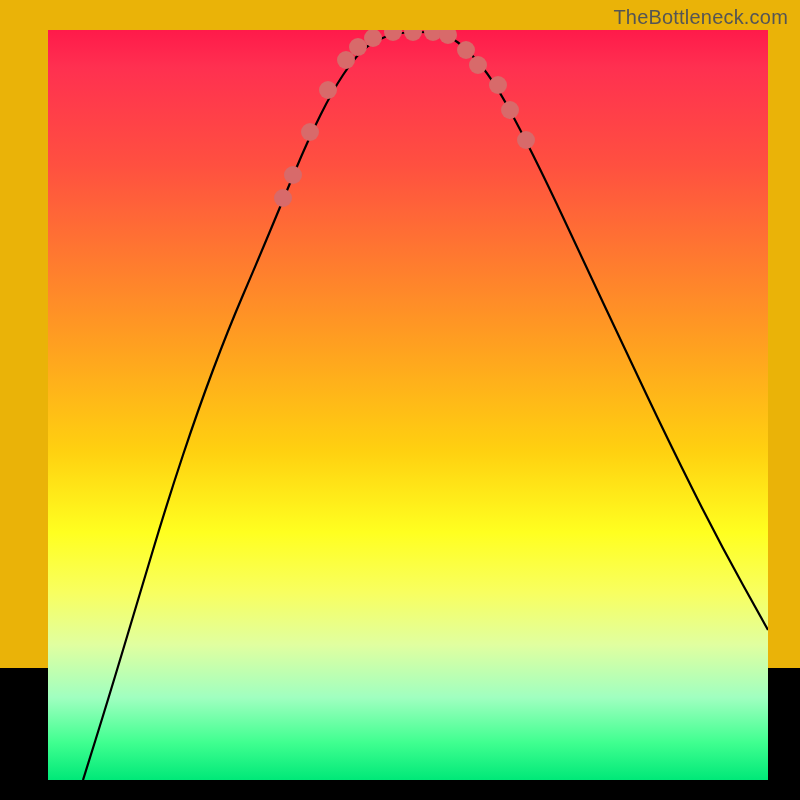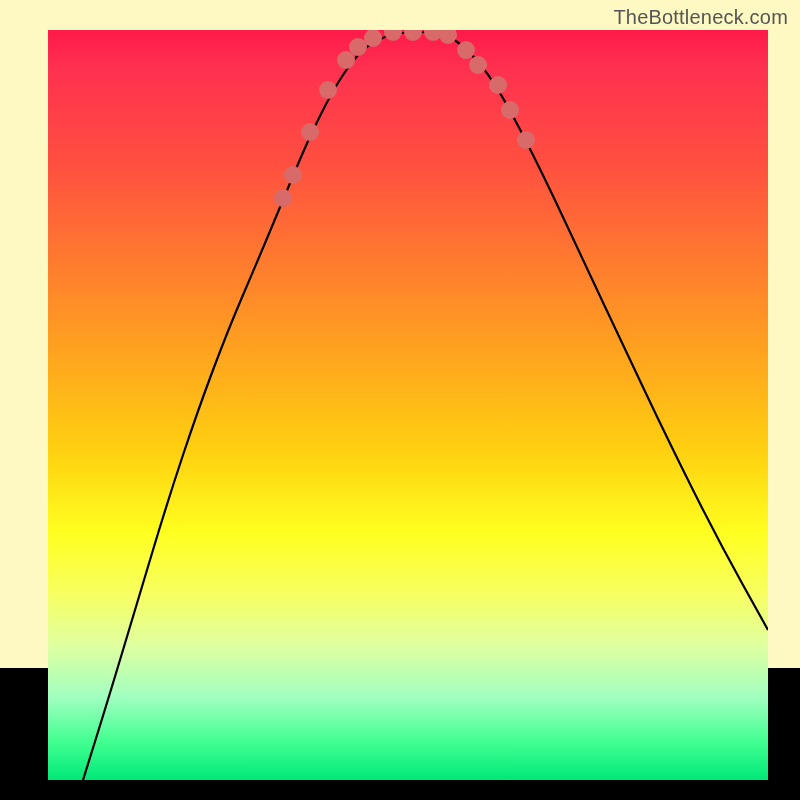--- a/index.html
+++ b/index.html
@@ -10,21 +10,21 @@
     background: #000;
     overflow: hidden;
     font-family: Arial, sans-serif;
   }
   .frame {
     position: absolute;
     left: 0;
     top: 0;
     width: 800px;
     height: 668px;
-    background: #fef9c3;
+    background: #eab308;
   }
   .plot-area {
     position: absolute;
     left: 48px;
     top: 30px;
     width: 720px;
     height: 750px;
     background: linear-gradient(to bottom,
       #ff1a4a 0%,
       #ff3050 5%,

